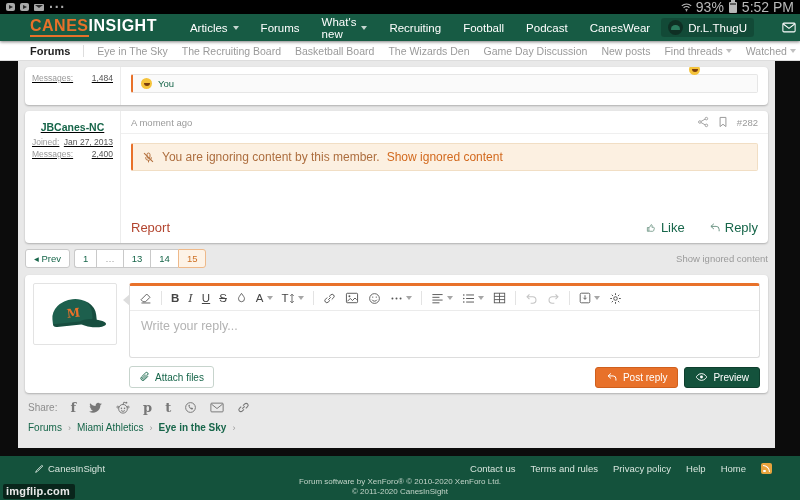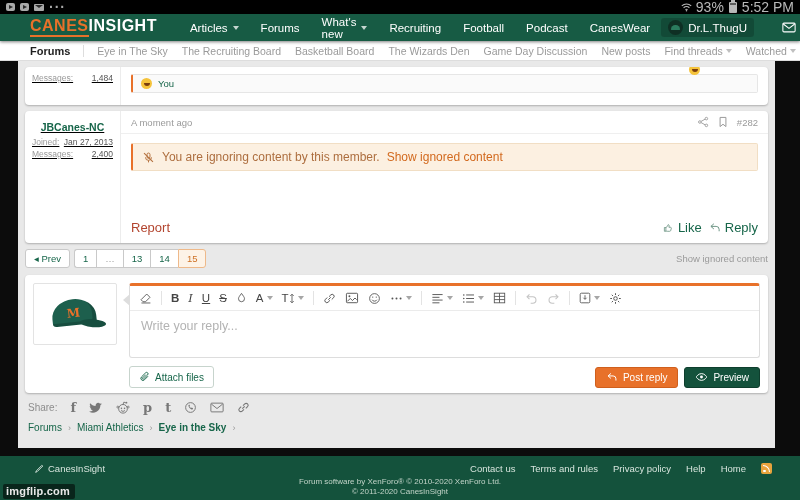--- a/index.html
+++ b/index.html
@@ -80,21 +80,21 @@
   .post-username { text-align:center; color:#17664a; font-weight:bold; font-size:10.5px; margin-top:4px; cursor:pointer;}
   .post-usertitle { text-align:center; color:#8d8d8d; font-size:8.5px; line-height:1.2; margin-top:2px; }
   .post-pairs { margin-top:4px; display:flex; flex-direction:column; gap:2px; }
   .post-head { display:flex; align-items:center; padding:5px 10px; border-bottom:1px solid #efefef; color:#9a9a9a; font-size:9.5px;}
   .post-head-right { margin-left:auto; display:flex; align-items:center; gap:9px; }
   .notice { margin:9px 10px 0; background:#fcf0e1; border:1px solid #f1dec4; border-left:2px solid #e8712a; border-radius:2px;
     padding:6px 9px; display:flex; align-items:center; gap:7px; font-size:12px; color:#ad6e3f; }
   .notice a { color:#d2691e; text-decoration:none; cursor:pointer; }
   .post-foot { margin-top:auto; display:flex; align-items:center; padding:6px 10px 8px; font-size:13px; }
   .report-link { color:#b3452f; cursor:pointer; }
-  .post-foot-right { margin-left:auto; display:flex; align-items:center; gap:7px; color:#17664a; }
+  .post-foot-right { margin-left:auto; display:flex; align-items:center; gap:24px; color:#17664a; }
   .pf-btn { display:flex; align-items:center; gap:4px; cursor:pointer; }
 
   
   .pag-row { display:flex; align-items:center; margin:2px 0 7px; }
   .pag-btn { background:#fff; border:1px solid #c9c9c9; border-radius:3px; color:#17664a; font-size:9.5px;
     padding:3px 8px; margin-right:4px; cursor:pointer; }
   .pag-group { display:flex; }
   .pag-group .pag-btn { margin-right:0; border-radius:0; border-right-width:0; }
   .pag-group .pag-btn:first-child { border-radius:3px 0 0 3px; }
   .pag-group .pag-btn:last-child { border-radius:0 3px 3px 0; border-right-width:1px; }

